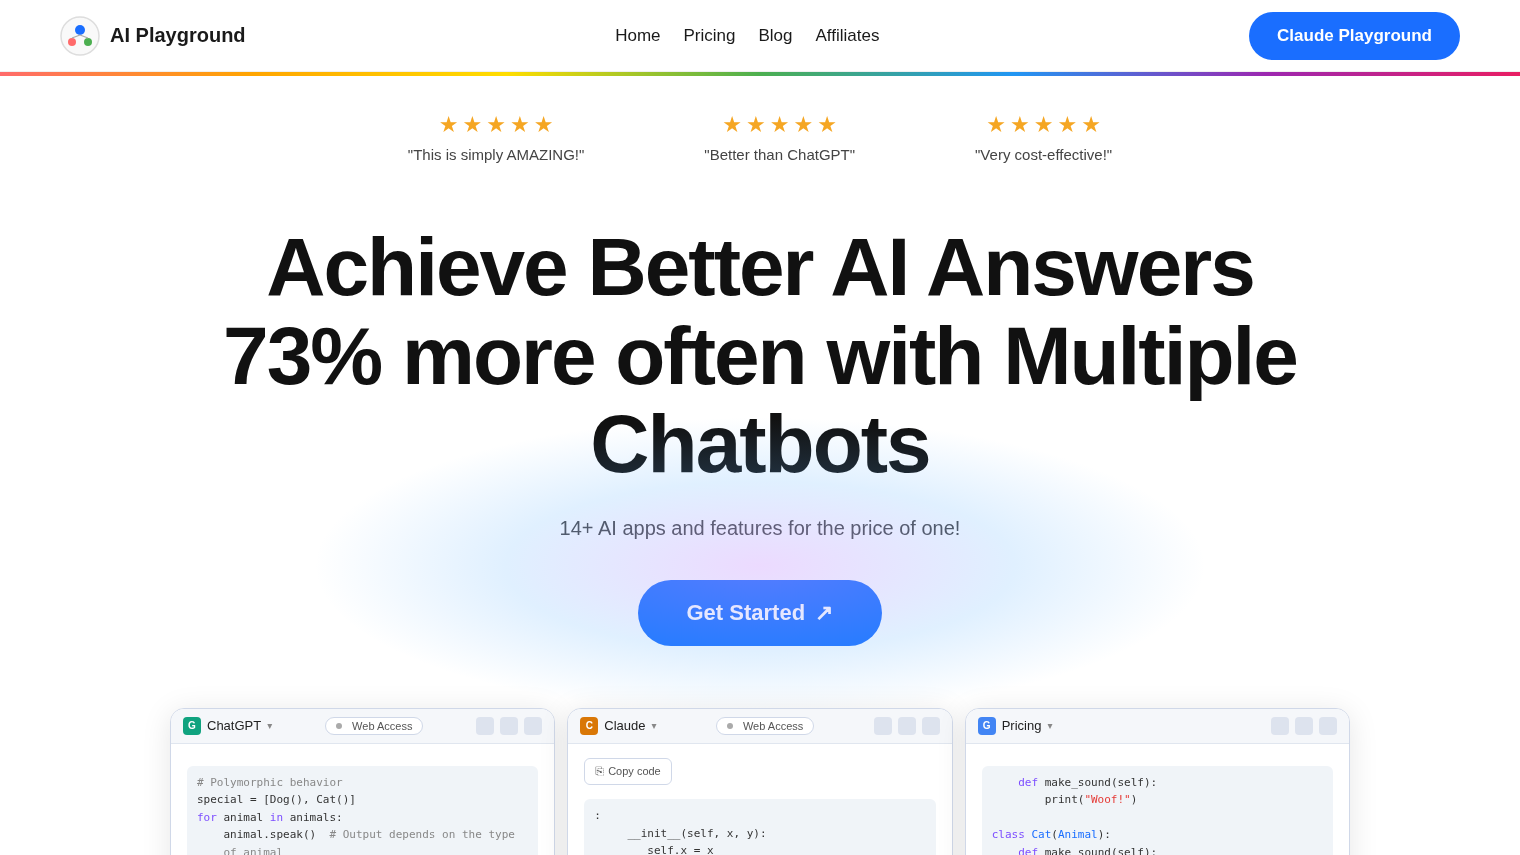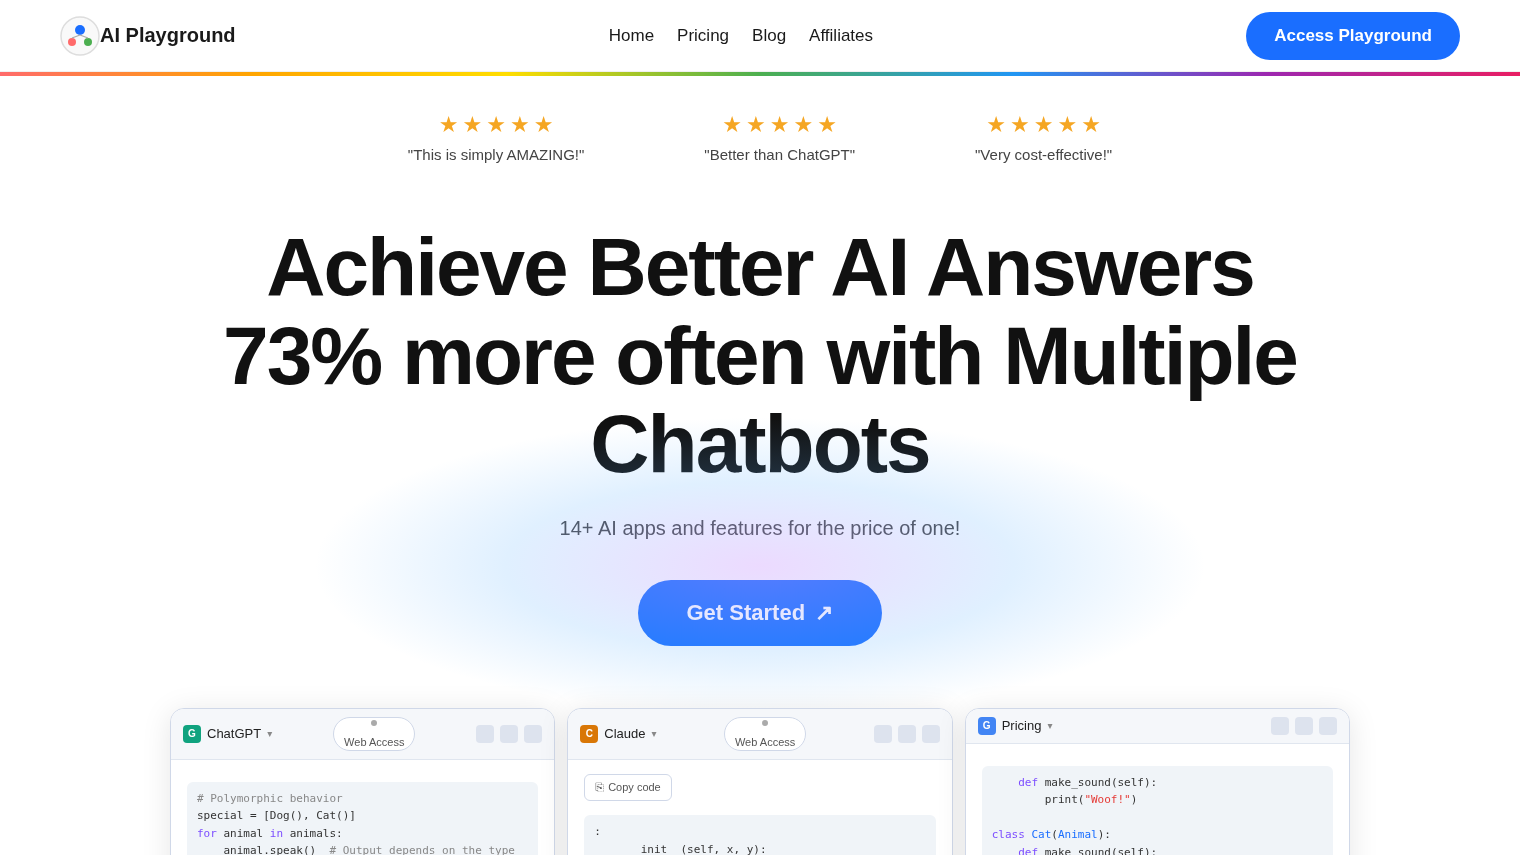--- a/index.html
+++ b/index.html
@@ -5,21 +5,21 @@
     * { margin: 0; padding: 0; box-sizing: border-box; }
     body { font-family: -apple-system, BlinkMacSystemFont, 'Segoe UI', sans-serif; background: #fff; overflow-x: hidden; }
 
     
     nav {
       display: flex; align-items: center; justify-content: space-between;
       padding: 0 60px; height: 72px; background: #fff;
       border-bottom: 1px solid #f0f0f0;
       position: relative; z-index: 10;
     }
-    .nav-logo { display: flex; align-items: center; text-decoration: none; }
+    .nav-logo { display: flex; align-items: center; gap: 10px; text-decoration: none; }
     .nav-logo-icon { width: 40px; height: 40px; }
     .nav-logo-text { font-size: 20px; font-weight: 700; color: #1a1a1a; }
     .nav-links { display: flex; align-items: center; gap: 23px; }
     .nav-links a { text-decoration: none; color: #1a1a1a; font-size: 17px; font-weight: 500; }
     .nav-cta {
       background: #1a6eff; color: #fff; border: none; border-radius: 50px;
       padding: 14px 28px; font-size: 17px; font-weight: 600; cursor: pointer;
       text-decoration: none;
     }
 
@@ -113,21 +113,21 @@
       font-size: 10px; font-weight: 700; color: #fff;
     }
     .chatgpt-badge { background: #10a37f; }
     .claude-badge { background: #d97706; }
     .gemini-badge { background: #4285f4; }
     .panel-name { font-size: 13px; font-weight: 400; color: #222; }
     .panel-chevron { font-size: 10px; color: #888; }
     .panel-web-badge {
       display: flex; align-items: center; gap: 10px;
       background: #fff; border: 1px solid #d0d8e8; border-radius: 20px;
-      padding: 2px 10px; font-size: 11px; color: #555; flex-direction: column;
+      padding: 2px 10px; font-size: 11px; color: #555;
     }
     .panel-web-dot { width: 6px; height: 6px; border-radius: 50%; background: #aaa; }
     .panel-actions { display: flex; gap: 6px; }
     .panel-action-btn { width: 18px; height: 18px; background: #dde3ee; border-radius: 4px; }
     .panel-body {
       padding: 14px 16px;
       font-size: 12px;
       color: #333;
       line-height: 1.6;
       background: #fff;
@@ -166,21 +166,21 @@
       <line x1="20" y1="19" x2="28" y2="22" stroke="#aaa" stroke-width="1.2"></line>
     </svg>
     <span class="nav-logo-text">AI Playground</span>
   </a>
   <div class="nav-links">
     <a href="#">Home</a>
     <a href="#">Pricing</a>
     <a href="#">Blog</a>
     <a href="#">Affiliates</a>
   </div>
-  <a href="#" class="nav-cta">Access Playground</a>
+  <a href="#" class="nav-cta">Claude Playground</a>
 </nav>
 
 <div class="rainbow-bar"></div>
 
 <div class="reviews-section">
   <div class="review-item">
     <div class="stars">
       <span class="star">★</span>
       <span class="star">★</span>
       <span class="star">★</span>

